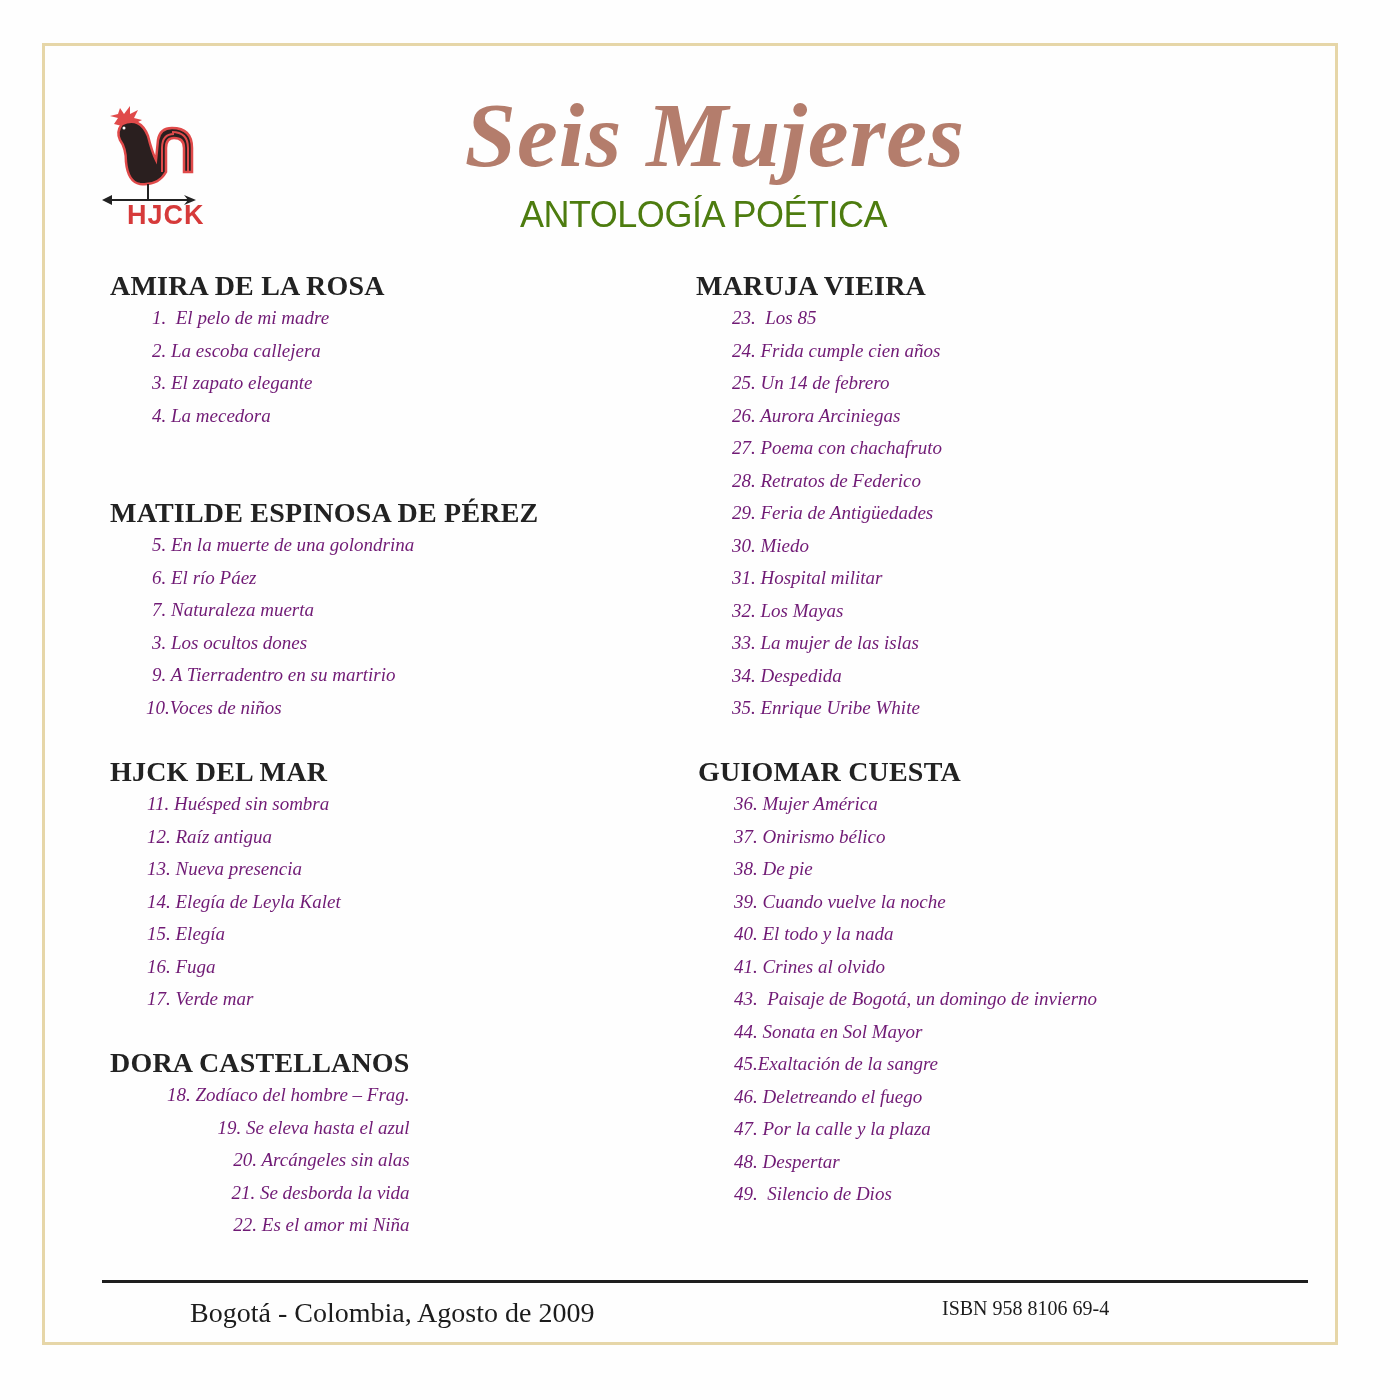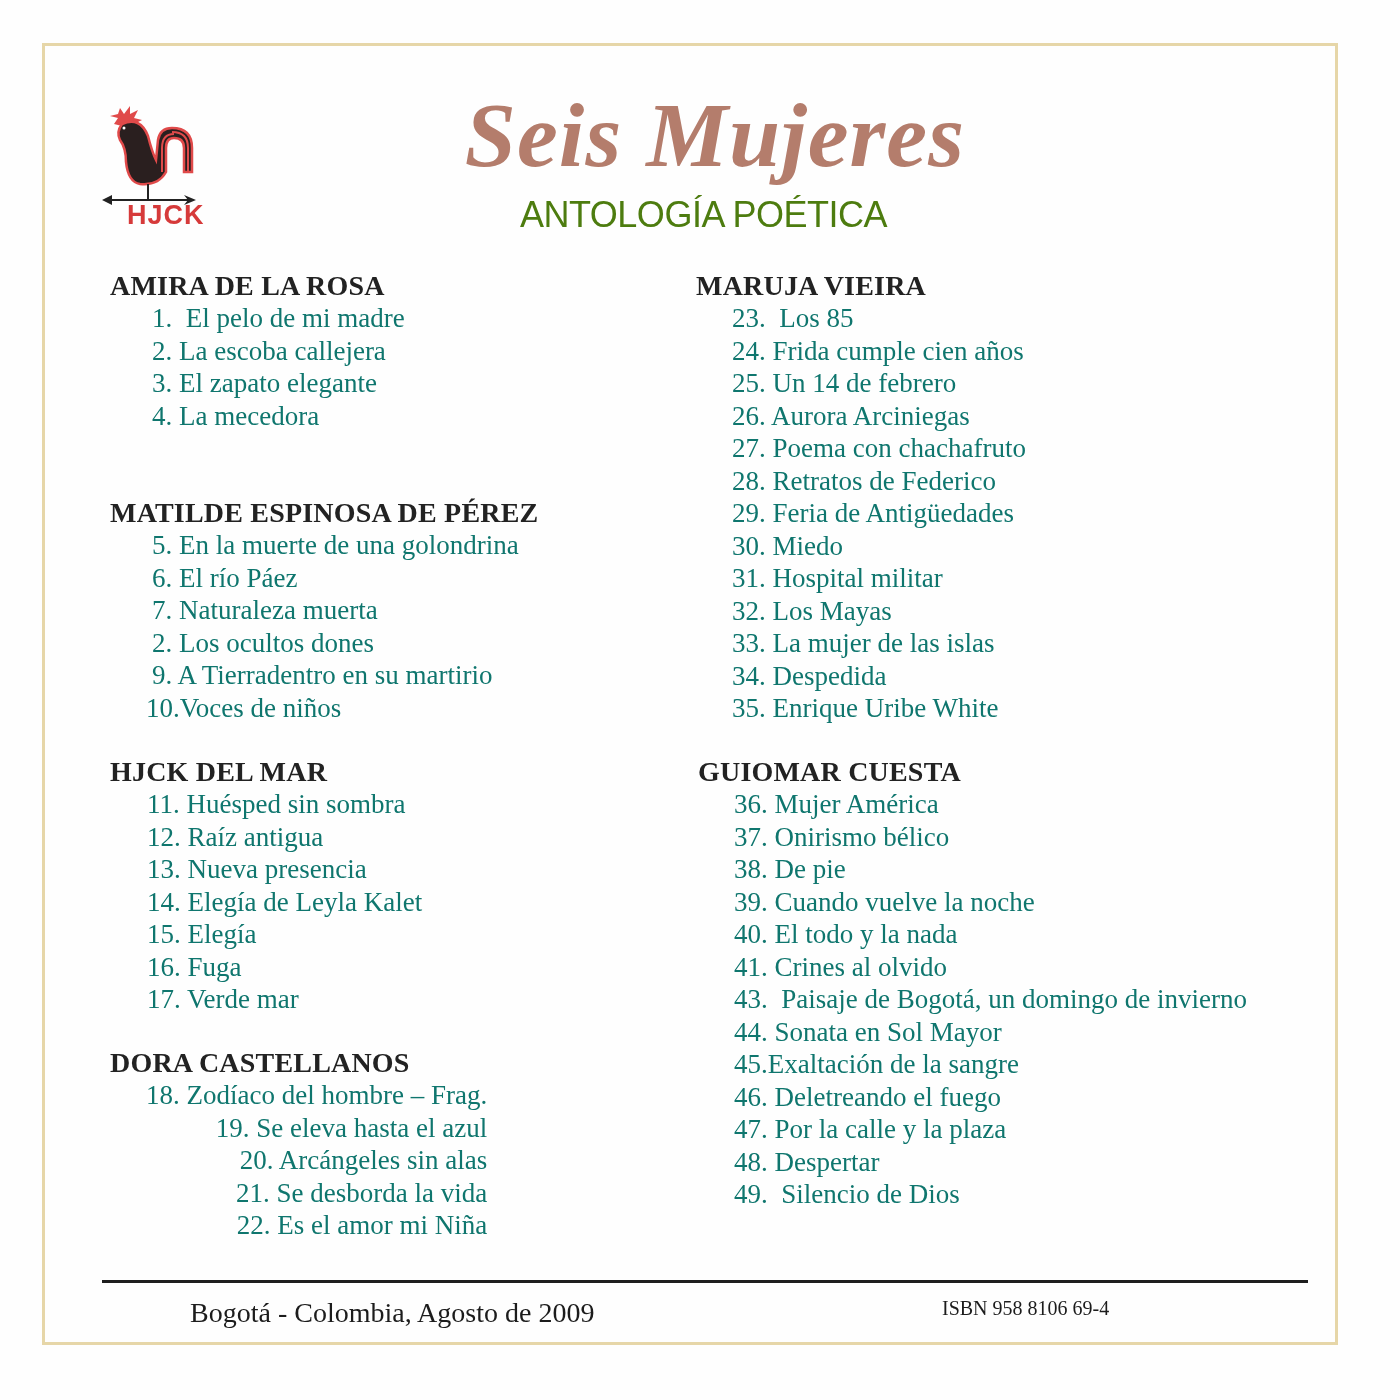--- a/index.html
+++ b/index.html
@@ -25,21 +25,21 @@
     position:absolute; left:520px; top:194px;
     font-family:Liberation Sans, sans-serif; font-size:36px; color:#4d7c0f;
     letter-spacing:-0.5px; white-space:nowrap;
   }
   .section { position:absolute; }
   .author {
     font-weight:bold; font-size:28px; letter-spacing:0.2px; color:#222;
     height:32px; line-height:32px; white-space:nowrap;
   }
   .poem {
-    font-size:27px; height:32.5px; line-height:32.5px; white-space:pre; color:#0f766e;
+    font-size:19px; height:32.5px; line-height:32.5px; white-space:pre; color:#701a75;font-style:italic;
   }
   .rule {
     position:absolute; left:102px; top:1280px; width:1206px; height:3px; background:#1e1e1e;
   }
   .footer-left {
     position:absolute; left:190px; top:1297px; font-size:28px; white-space:nowrap;
   }
   .footer-right {
     position:absolute; left:942px; top:1297px; font-size:20px; white-space:nowrap;
   }
@@ -80,21 +80,21 @@
     <div class="poem">4. La mecedora</div>
   </div>
 </div>
 
 <div class="section" style="left:110px; top:497px;">
   <div class="author">MATILDE ESPINOSA DE PÉREZ</div>
   <div style="padding-left:42px;">
     <div class="poem">5. En la muerte de una golondrina</div>
     <div class="poem">6. El río Páez</div>
     <div class="poem">7. Naturaleza muerta</div>
-    <div class="poem">2. Los ocultos dones</div>
+    <div class="poem">3. Los ocultos dones</div>
     <div class="poem">9. A Tierradentro en su martirio</div>
     <div class="poem" style="margin-left:-6px;">10.Voces de niños</div>
   </div>
 </div>
 
 <div class="section" style="left:110px; top:756px;">
   <div class="author">HJCK DEL MAR</div>
   <div style="padding-left:37px;">
     <div class="poem">11. Huésped sin sombra</div>
     <div class="poem">12. Raíz antigua</div>

